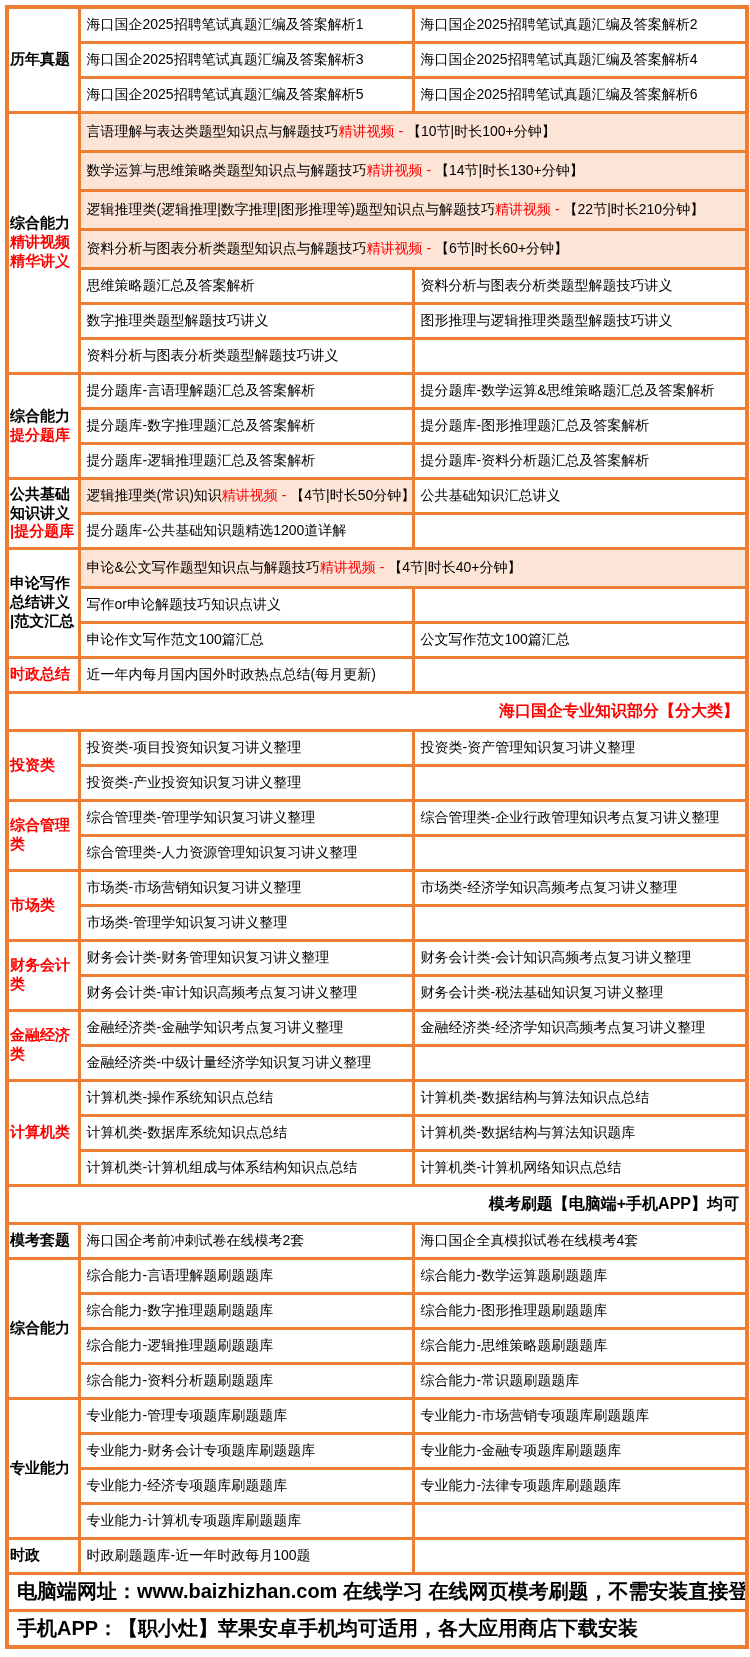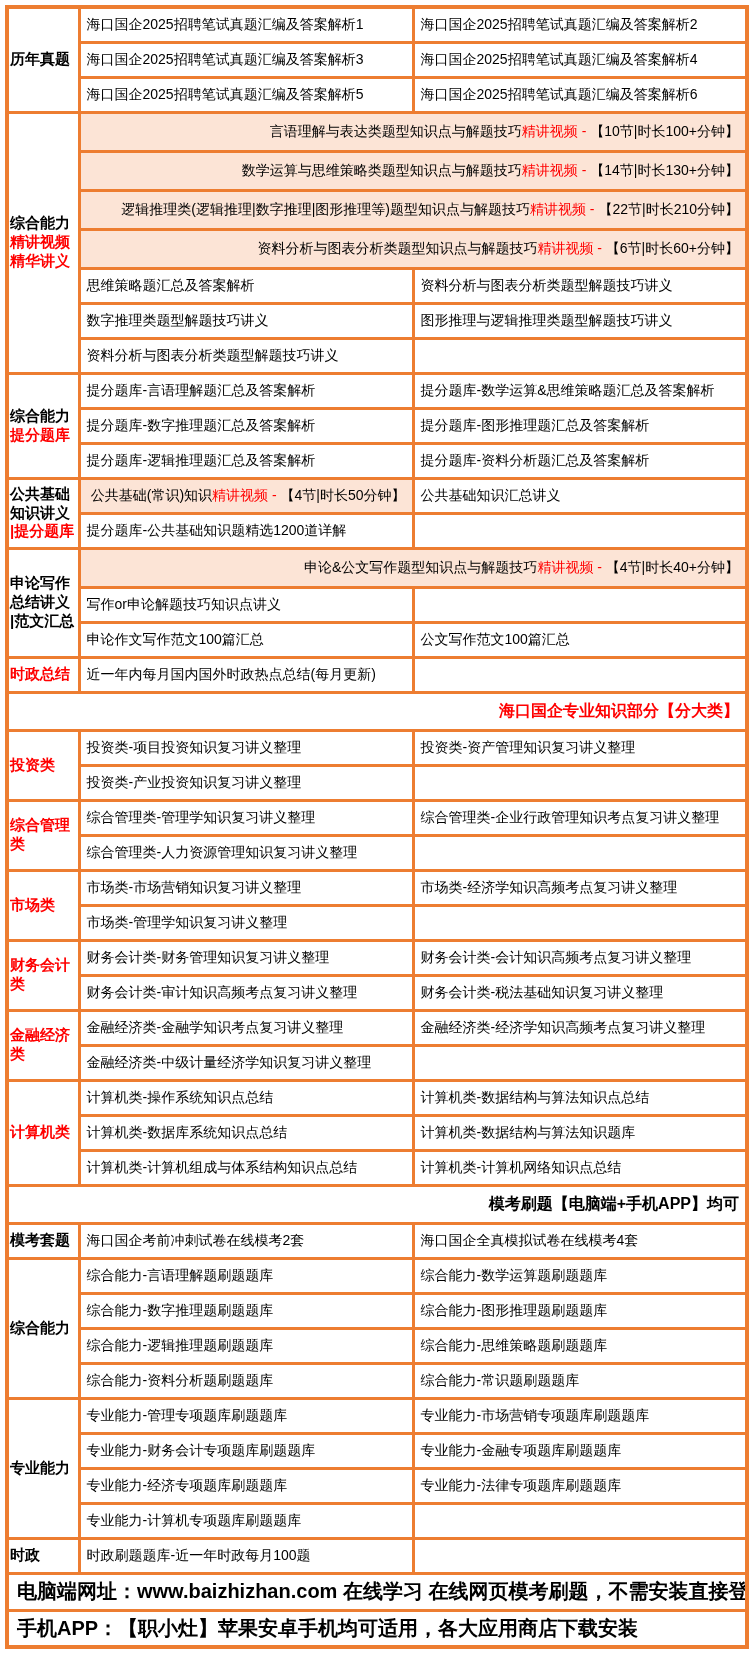--- a/index.html
+++ b/index.html
@@ -7,21 +7,21 @@
   .wrap{width:750px;box-sizing:border-box;padding:5px;}
   table{border-collapse:collapse;width:740px;table-layout:fixed;border:4px solid #ED7D31;}
   td{border:3px solid #ED7D31;background:#fff;font-size:14px;color:#000;
      padding:2px 6px;vertical-align:middle;overflow:hidden;}
   tr{height:35px;}
   tr.tall{height:39px;}
   tr.banner-row{height:38px;}
   tr.footer-row{height:37px;}
   td.cell{white-space:nowrap;text-align:left;}
   td.label{font-weight:bold;text-align:left;padding:2px 1px;font-size:15px;line-height:1.25;}
-  td.peach{background:#FCE4D6;text-align:right;}
+  td.peach{background:#FCE4D6;}
   td.banner{text-align:right;font-weight:bold;font-size:16px;white-space:nowrap;}
   td.footer{text-align:left;font-weight:bold;font-size:20px;white-space:nowrap;padding-left:8px;}
   .red{color:#FF0000;}
 </style>
 </head>
 <body>
 
 <div class="wrap">
   <table>
     <colgroup>
@@ -88,21 +88,21 @@
         </tr>
         <tr>
           <td class="cell"><span>提分题库-逻辑推理题汇总及答案解析</span></td>
           <td class="cell"><span>提分题库-资料分析题汇总及答案解析</span></td>
         </tr>
         <tr>
           <td rowspan="2" class="label">
             <div>公共基础知识讲义</div>
             <div class="red">|提分题库</div>
           </td>
-          <td class="cell peach"><span>公共基础(常识)知识</span><span class="red">精讲视频 - </span><span>【4节|时长50分钟】</span></td>
+          <td class="cell peach"><span>逻辑推理类(常识)知识</span><span class="red">精讲视频 - </span><span>【4节|时长50分钟】</span></td>
           <td class="cell"><span>公共基础知识汇总讲义</span></td>
         </tr>
         <tr>
           <td class="cell"><span>提分题库-公共基础知识题精选1200道详解</span></td>
           <td class="cell"></td>
         </tr>
         <tr class="tall">
           <td rowspan="3" class="label">
             <div>申论写作总结讲义</div>
             <div>|范文汇总</div>

